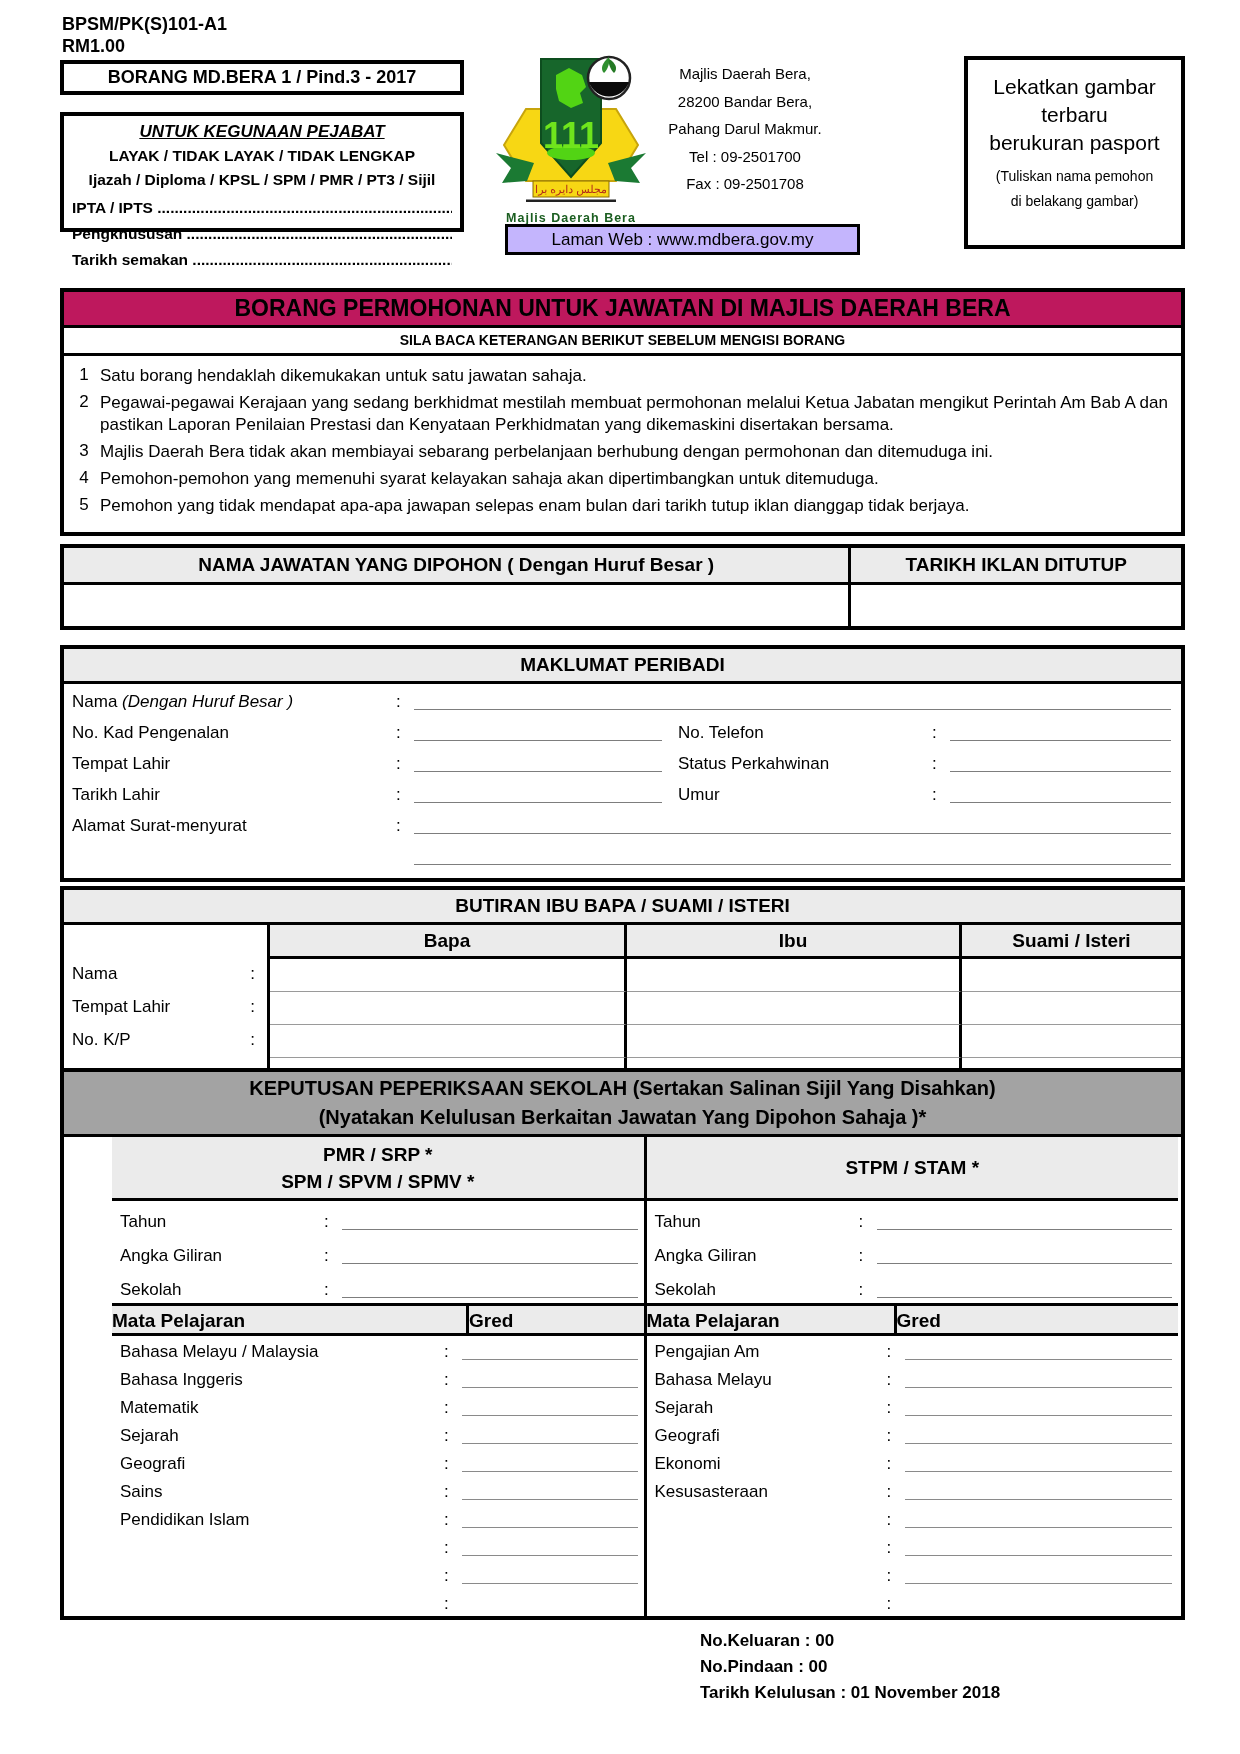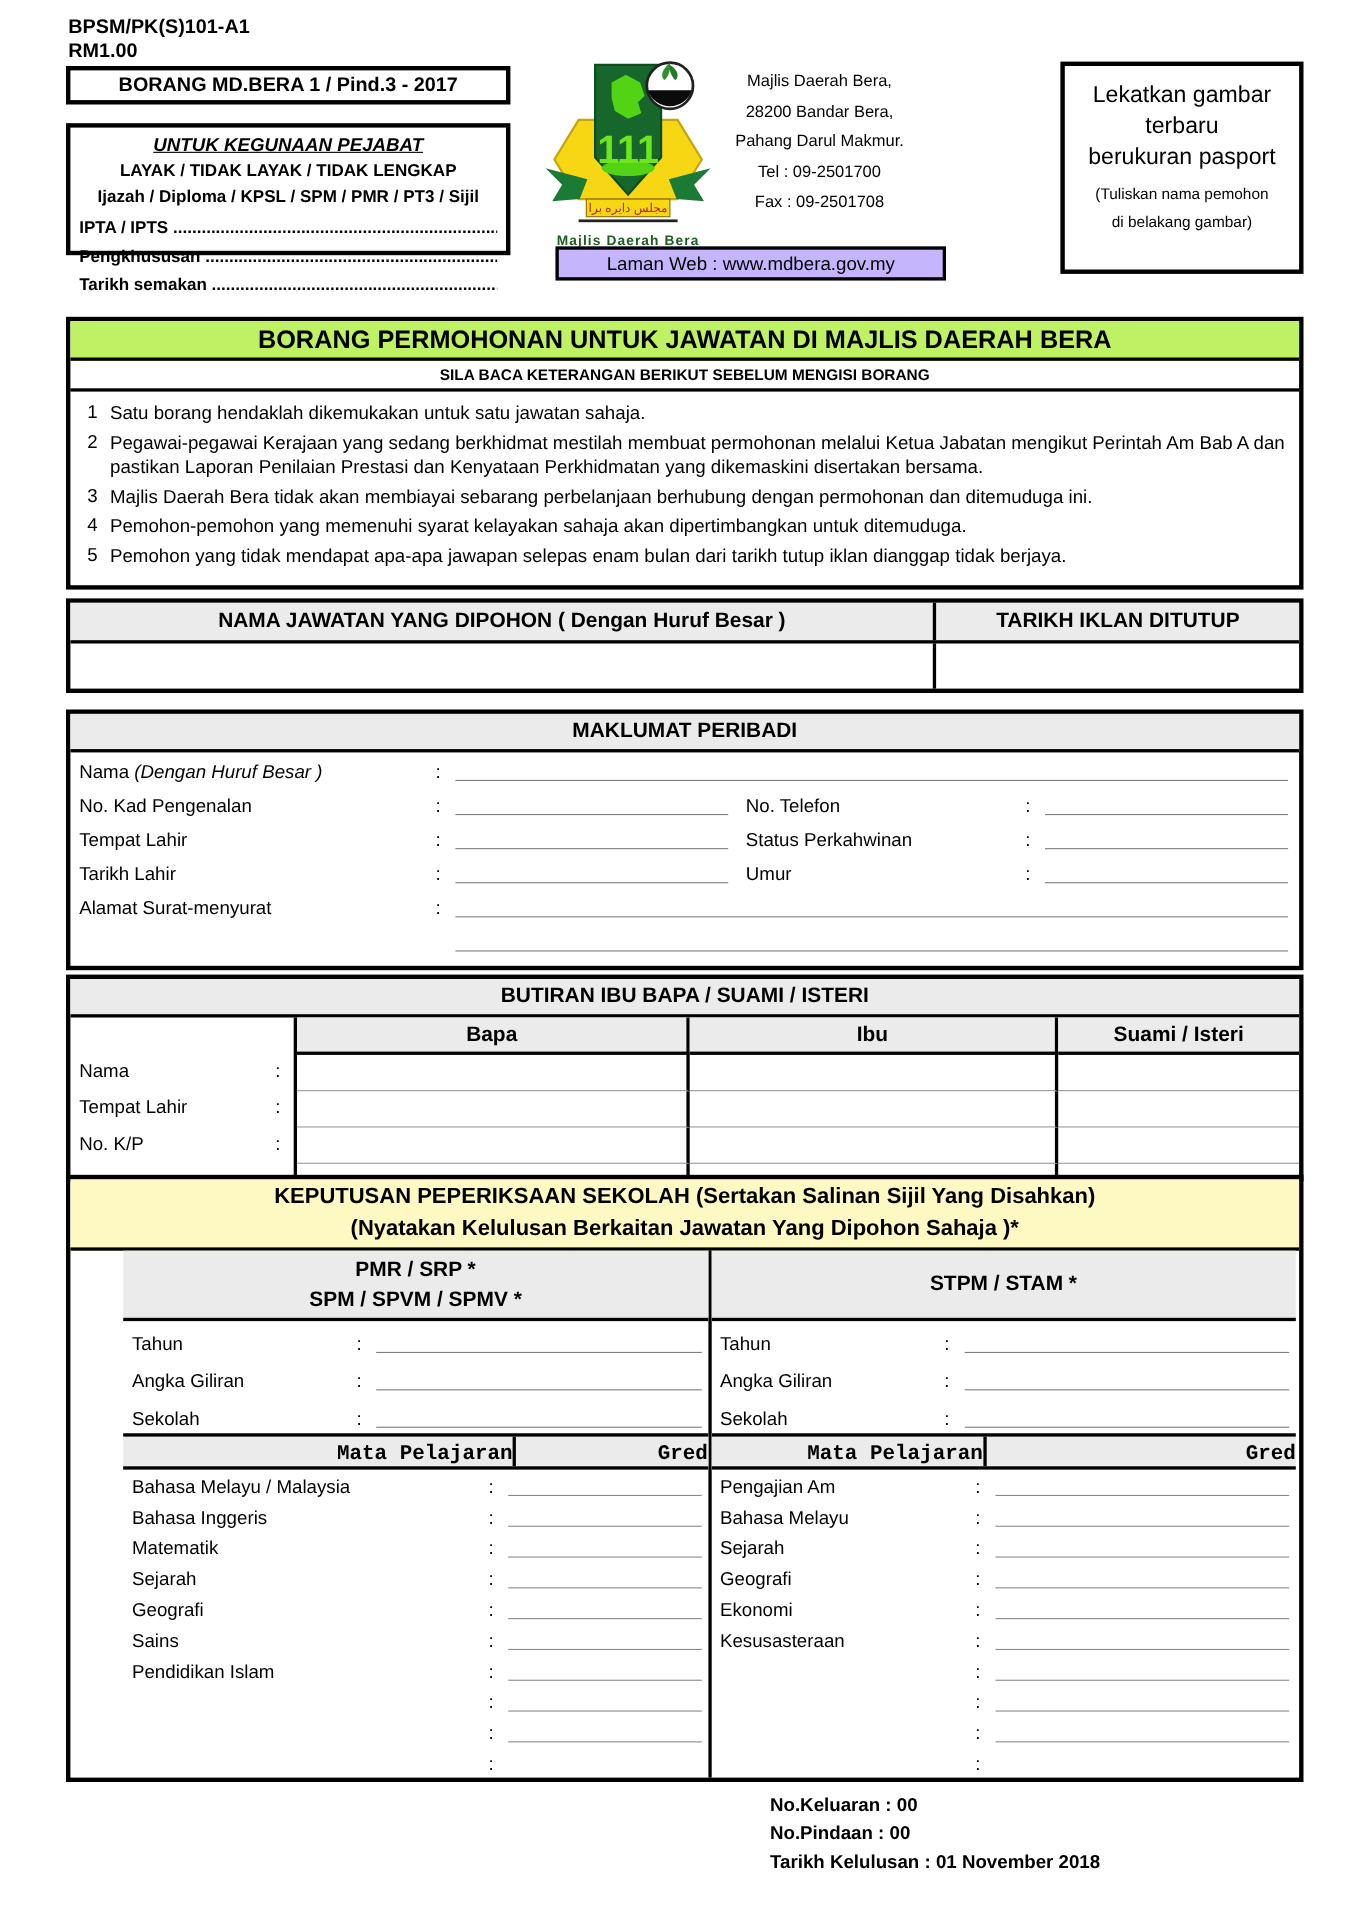--- a/index.html
+++ b/index.html
@@ -33,21 +33,21 @@
     border:3px solid #000; background:#c4b5fd; text-align:center; font-size:17px; line-height:25px; }
 
   
   .photo-box { position:absolute; left:964px; top:56px; width:221px; height:193px;
     border:4px solid #000; text-align:center; padding-top:13px; }
   .photo-big { font-size:21px; line-height:28px; }
   .photo-note { font-size:14px; line-height:25px; margin-top:7px; }
 
   
   .intro-box { position:absolute; left:60px; top:288px; width:1125px; border:4px solid #000; }
-  .intro-title { background:#bef264; text-align:center; font-weight:bold; font-size:23px; line-height:33px; border-bottom:3px solid #000; }
+  .intro-title { background:#be185d; text-align:center; font-weight:bold; font-size:23px; line-height:33px; border-bottom:3px solid #000; }
   .intro-sub { text-align:center; font-weight:bold; font-size:14px; line-height:25px; border-bottom:3px solid #000; }
   .intro-items { padding:9px 10px 10px 4px; font-size:17px; }
   .intro-item { display:flex; margin-bottom:5px; }
   .intro-no { flex:none; width:32px; text-align:center; }
   .intro-text { flex:1; line-height:22px; }
 
   
   .pos-table { position:absolute; left:60px; top:544px; width:1125px; border:4px solid #000; }
   .pos-head { display:flex; background:#ebebeb; border-bottom:3px solid #000; font-weight:bold; font-size:19px; }
   .pos-c1 { width:70.5%; border-right:3px solid #000; text-align:center; line-height:34px; }
@@ -80,33 +80,33 @@
   .fam-head { height:34px; background:#ebebeb; font-weight:bold; font-size:19px; text-align:center; line-height:31px;
     border-bottom:3px solid #000; border-right:3px solid #000; }
   .fam-head.last { border-right:none; }
   .fam-cell { height:33px; border-right:3px solid #000; border-bottom:1.5px solid #9a9a9a; }
   .fam-cell.last { border-right:none; }
   .fam-spacer { height:12px; border-right:3px solid #000; }
   .fam-spacer.last { border-right:none; }
 
   
   .exam-box { position:absolute; left:60px; top:1068px; width:1125px; border:4px solid #000; }
-  .exam-title { background:#fef9c3; border-bottom:3px solid #000; text-align:center; font-weight:bold; font-size:20px; line-height:29px; padding:2px 0; }
+  .exam-title { background:#a3a3a3; border-bottom:3px solid #000; text-align:center; font-weight:bold; font-size:20px; line-height:29px; padding:2px 0; }
   .exam-two { display:flex;padding-left:48px; }
   .exam-half { width:50%; }
   .exam-half.left { border-right:3px solid #000; }
   .exam-half.right { width:calc(50% - 3px); }
   .cert-head { height:64px; background:#ebebeb; border-bottom:3px solid #000; display:flex; flex-direction:column;
     justify-content:center; text-align:center; font-weight:bold; font-size:19px; line-height:27px; }
   .e-row { display:flex; align-items:flex-end; height:34px; font-size:17px; }
   .e-lab { width:212px; padding:0 0 3px 8px; white-space:nowrap; }
   .e-colon { width:16px; padding-bottom:3px; }
   .e-line { flex:1; border-bottom:1.5px solid #7d7d7d; margin:0 6px 5px 2px; height:2px; }
   .subj-head { display:flex; background:#ebebeb; border-top:3px solid #000; border-bottom:3px solid #000;
-    font-weight:bold; font-size:19px; height:33px; line-height:30px; text-align:right;font-family:Liberation Mono, monospace; }
+    font-weight:bold; font-size:19px; height:33px; line-height:30px; text-align:left; }
   .sh-a { width:357px; border-right:3px solid #000; }
   .sh-b { flex:1; }
   .sh-a2 { width:250px; border-right:3px solid #000; }
   .sh-b2 { flex:1; }
   .s-row { display:flex; align-items:flex-end; height:28px; font-size:17px; }
   .s-lab { width:332px; padding:0 0 2px 8px; white-space:nowrap; }
   .s-lab2 { width:240px; padding:0 0 2px 8px; white-space:nowrap; }
   .s-colon { width:16px; padding-bottom:2px; }
   .s-line { flex:1; border-bottom:1.2px solid #8a8a8a; margin:0 6px 4px 2px; height:2px; }
   .s-row.noline .s-line { border-bottom:none; }

